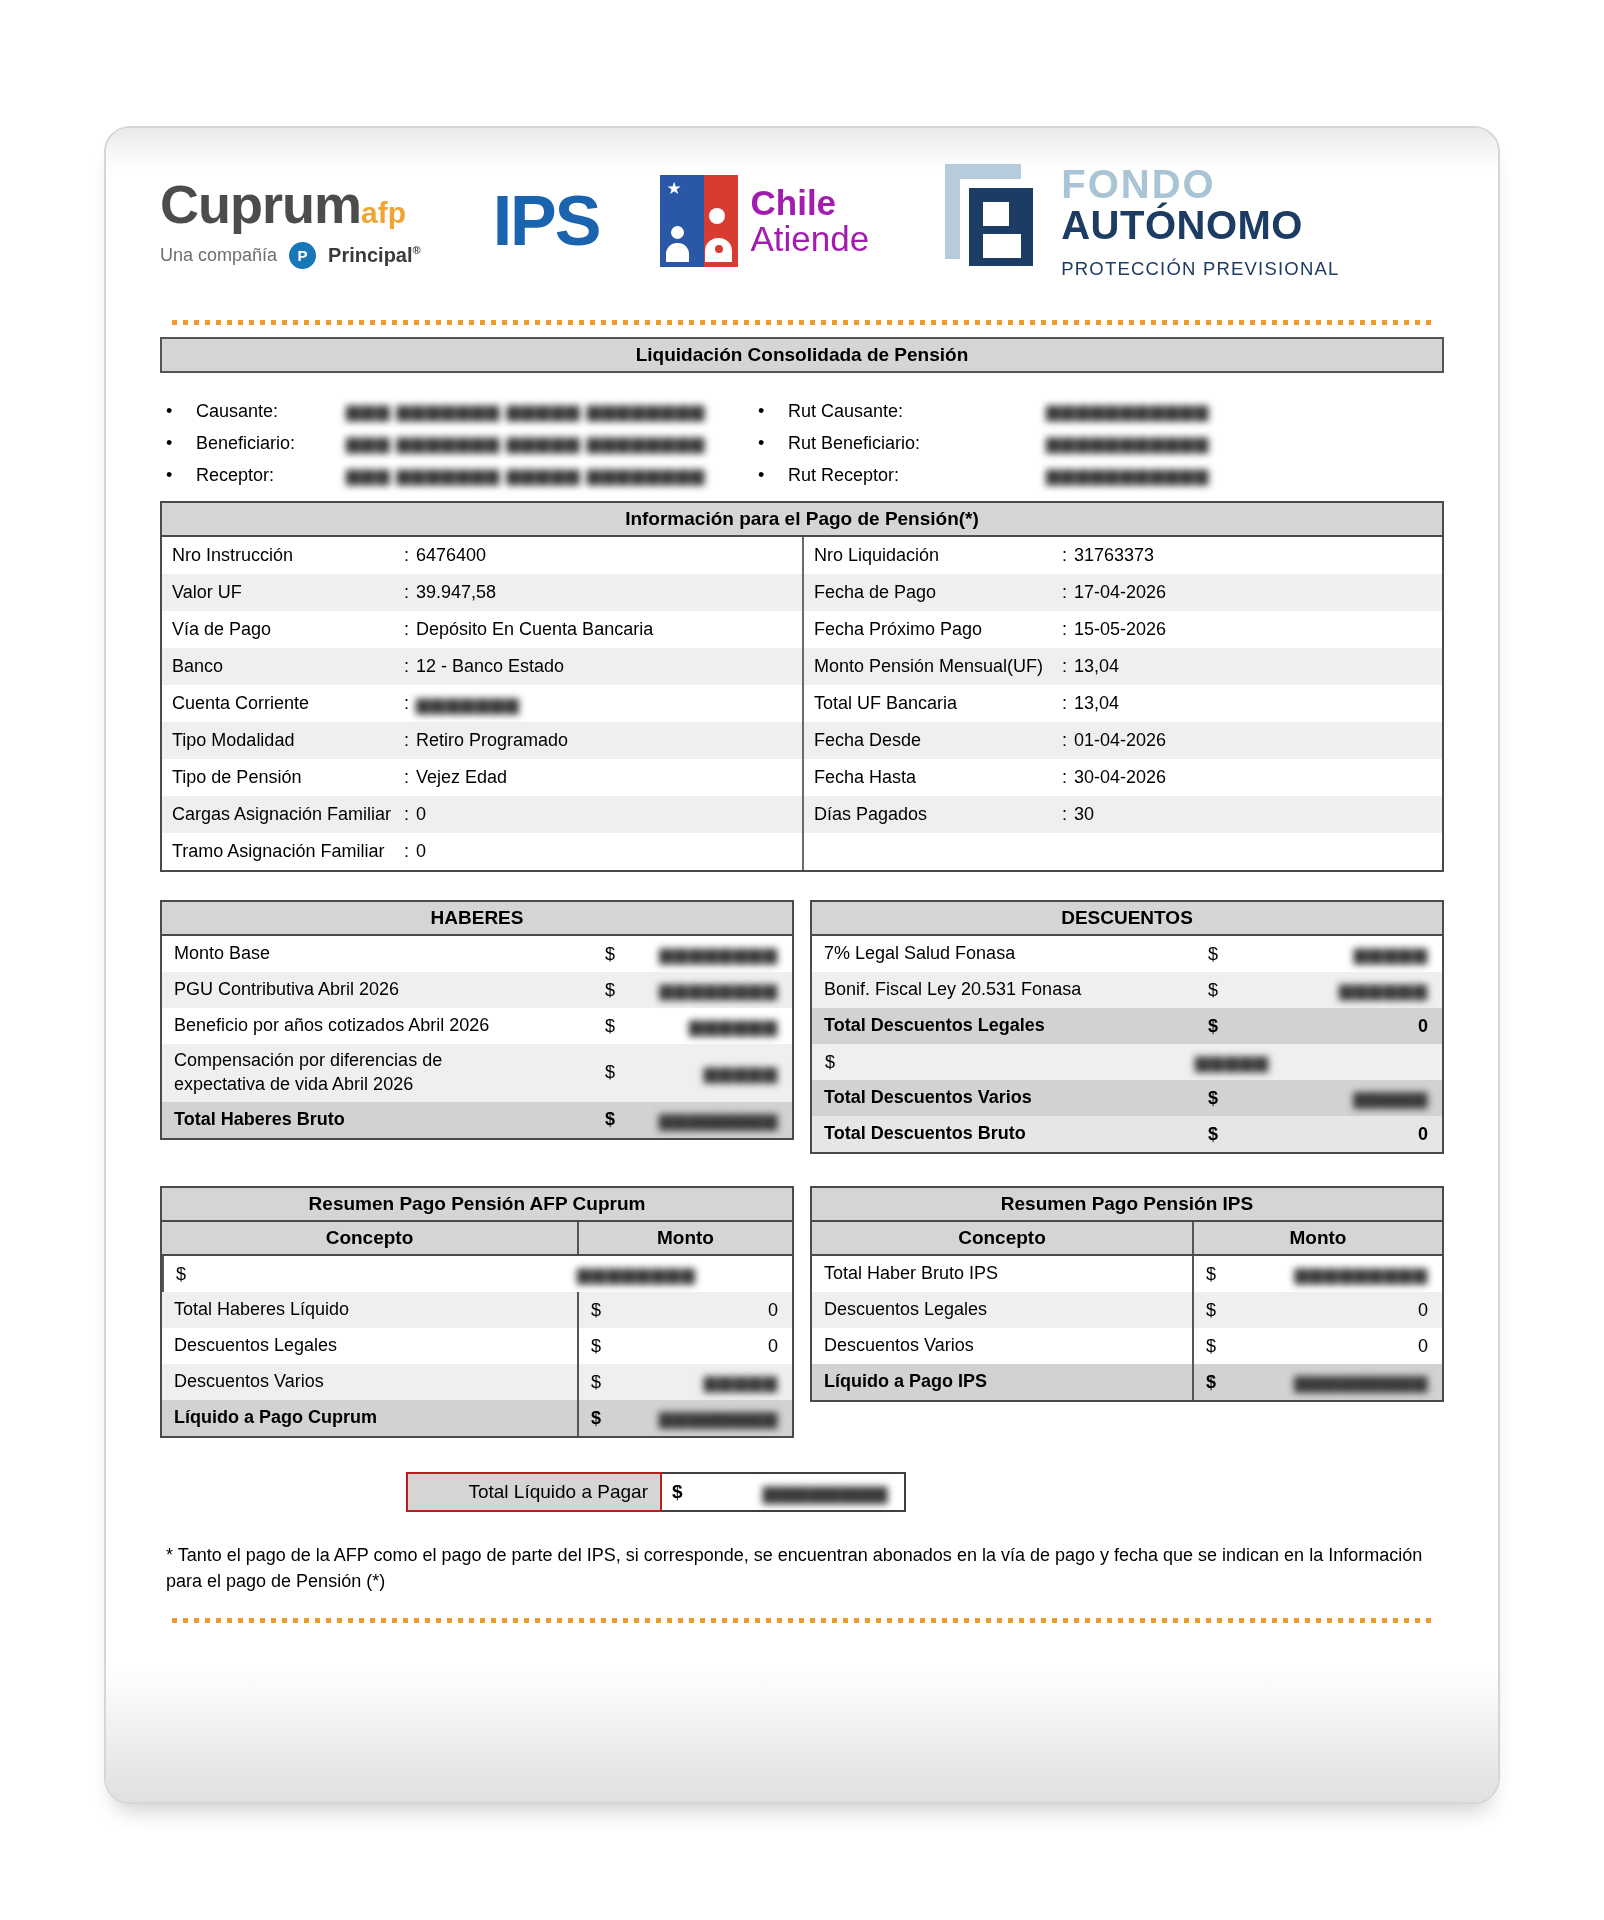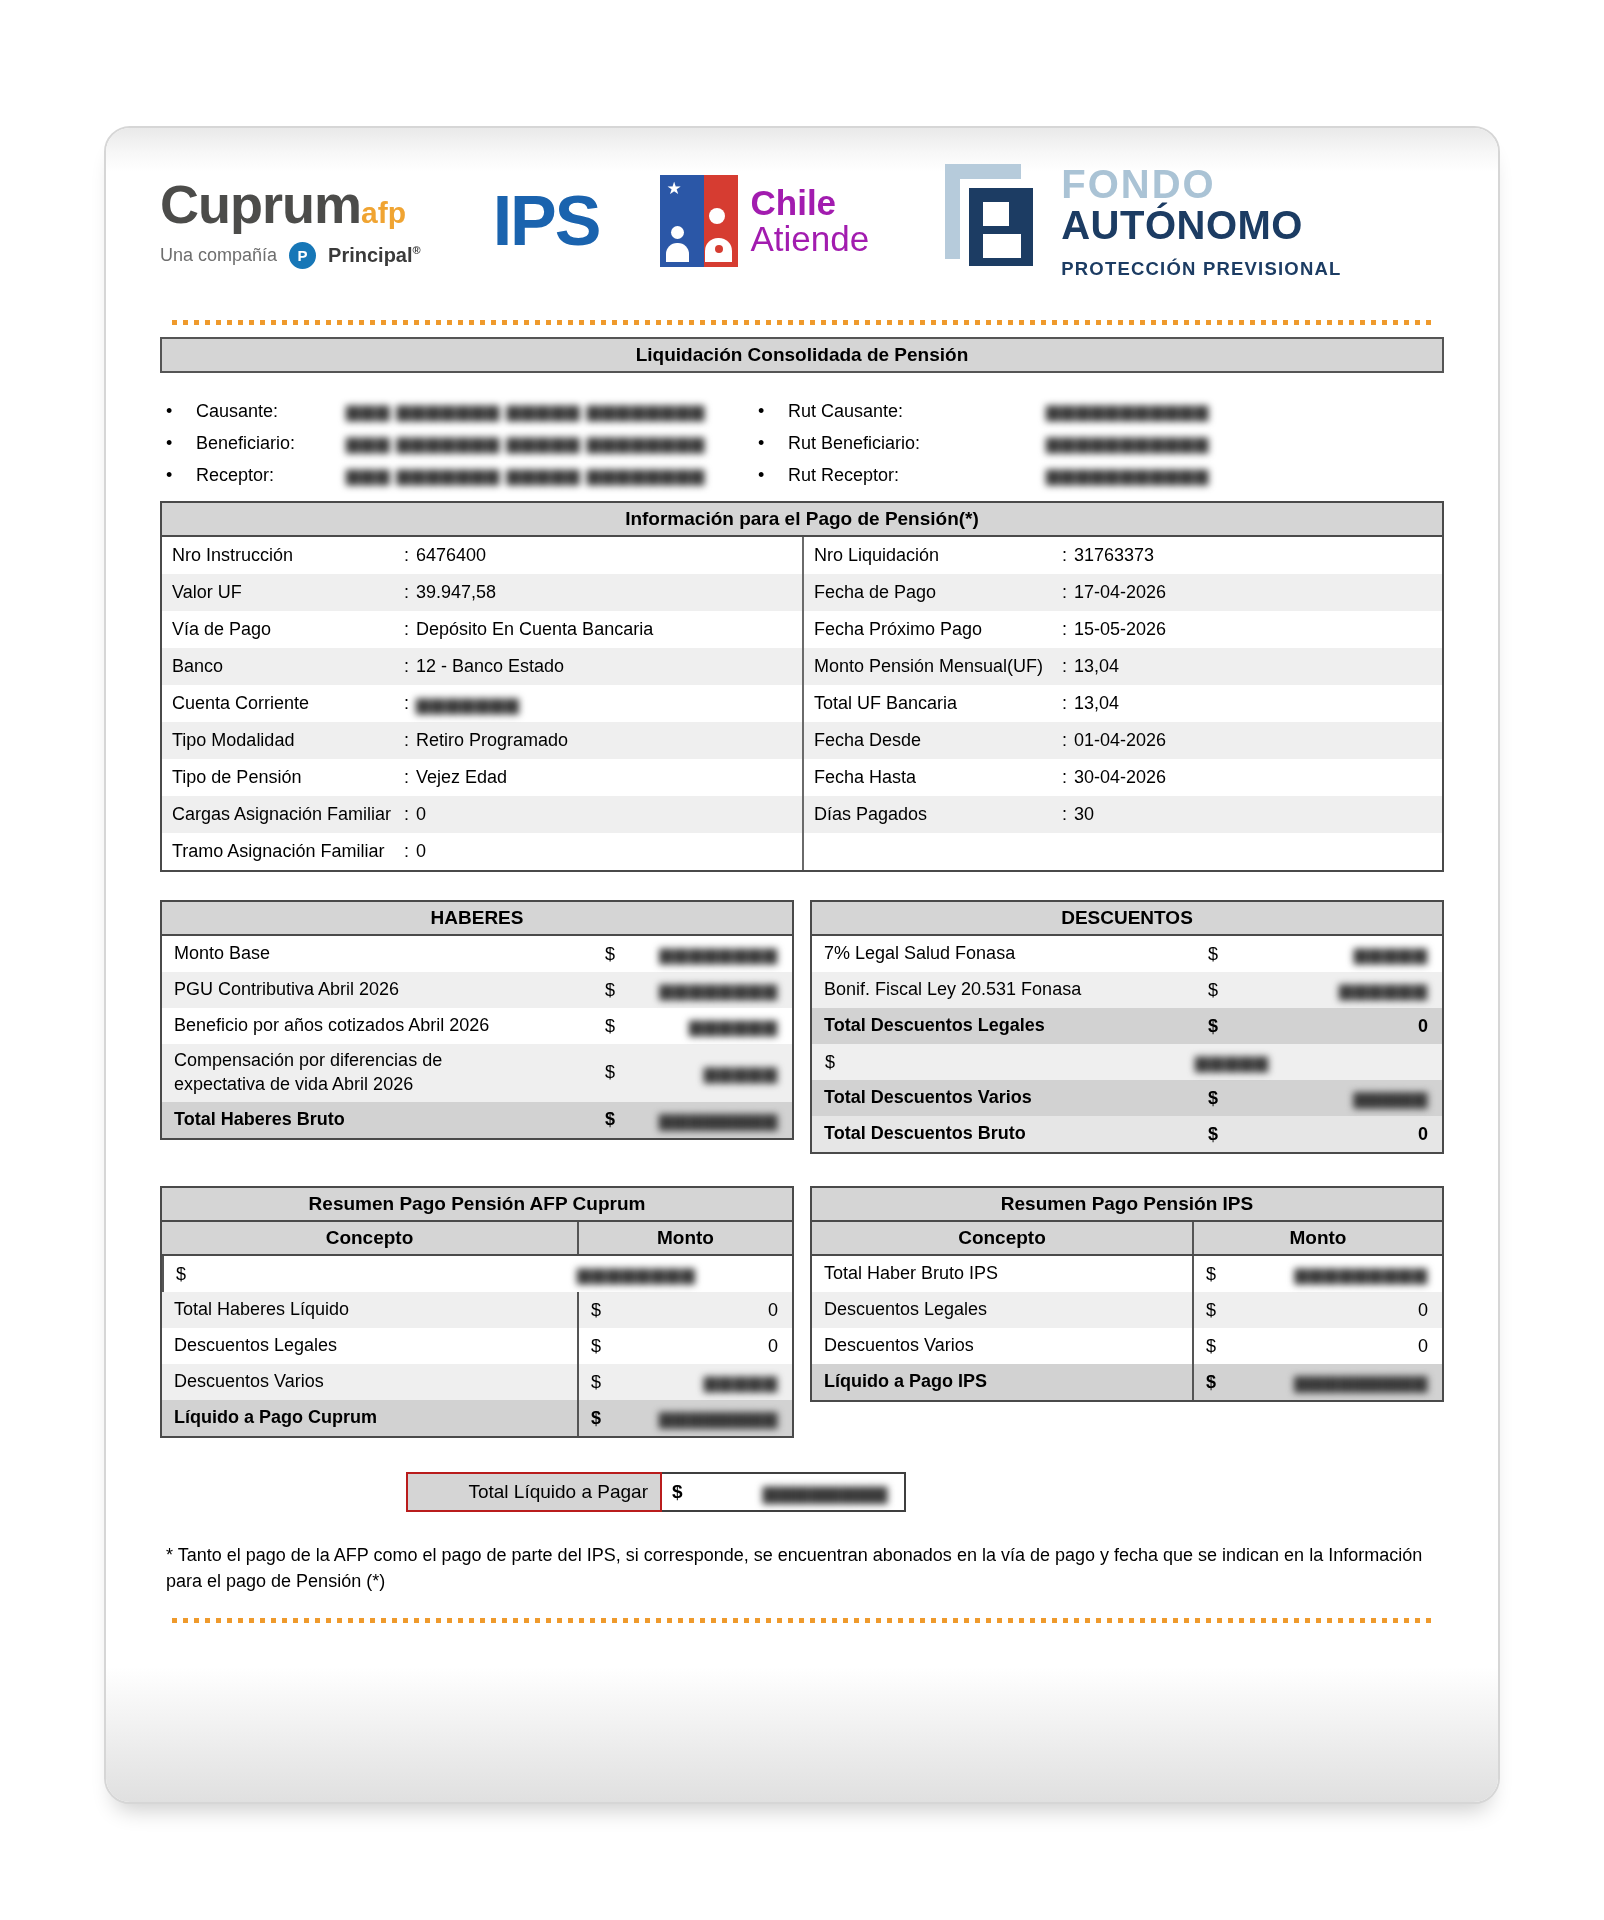--- a/index.html
+++ b/index.html
@@ -47,21 +47,21 @@
   .fondo{display:flex;align-items:flex-start;gap:20px;margin-left:76px}
   .fa-icon{position:relative;width:96px;height:110px;flex:0 0 auto}
   .fa-bracket{position:absolute;top:0;left:0;width:76px;height:95px;
     border-top:15px solid #b6cbdb;border-left:15px solid #b6cbdb;box-sizing:border-box}
   .fa-square{position:absolute;top:24px;left:24px;width:64px;height:78px;background:#1c3c63}
   .fa-win{position:absolute;top:38px;left:38px;width:26px;height:24px;background:#fff}
   .fa-notch{position:absolute;top:70px;left:38px;width:38px;height:24px;background:#fff}
   .fa-text{display:flex;flex-direction:column;line-height:1.04}
   .fa-l1{font-size:40px;font-weight:bold;color:#aac3d5;letter-spacing:2px}
   .fa-l2{font-size:40px;font-weight:bold;color:#1c3c63;letter-spacing:.5px}
-  .fa-l3{font-size:18.5px;font-weight:bold;color:#1c3c63;letter-spacing:1.2px;margin-top:12px}
+  .fa-l3{font-size:18.5px;font-weight:normal;color:#1c3c63;letter-spacing:1.2px;margin-top:12px}
 
   
   .dotted{height:5px;margin:0 12px;
     background:repeating-linear-gradient(90deg,#ef9a2c 0 5px,transparent 5px 11px)}
   .dotted.bottom{margin-top:24px}
   .title-bar{margin-top:12px;height:32px;background:#d5d5d5;border:2px solid #555;
     display:flex;align-items:center;justify-content:center;font-weight:bold;font-size:19px}
 
   
   .parties{display:grid;grid-template-columns:592px 1fr;margin-top:22px;font-size:18px}

